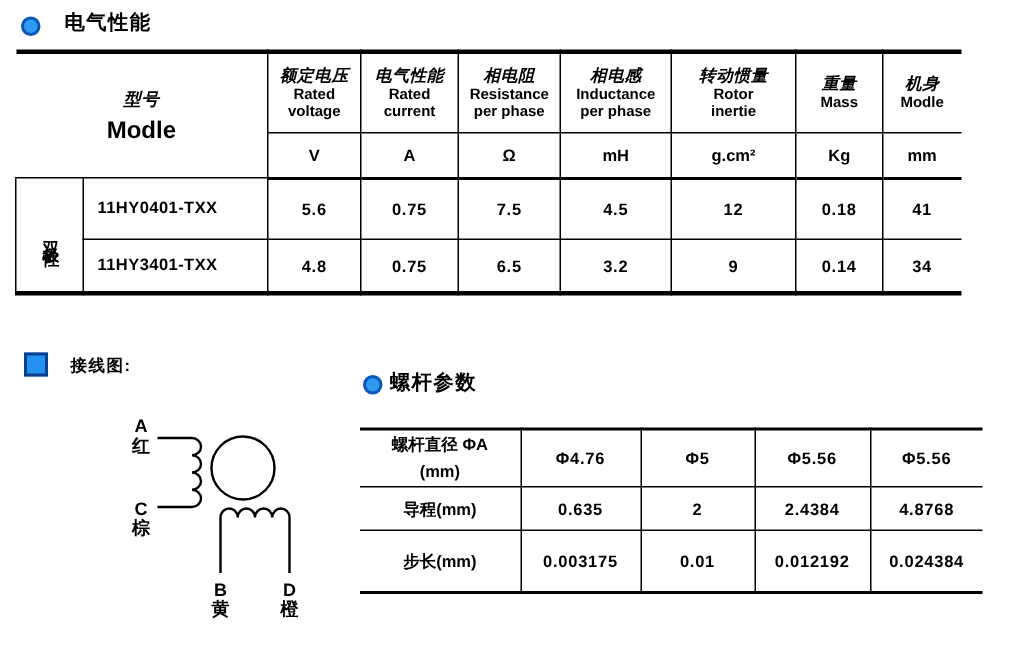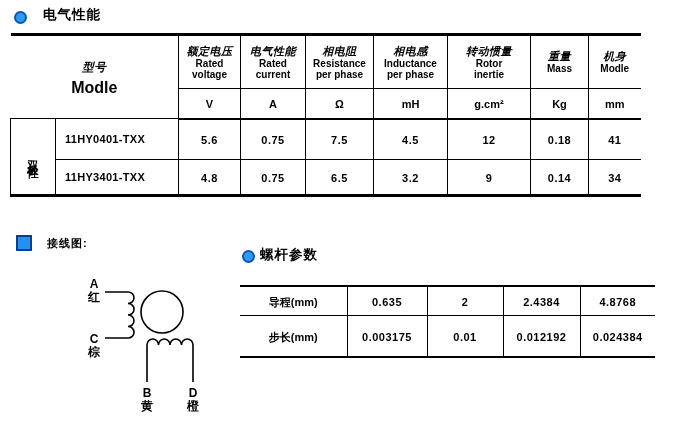--- a/index.html
+++ b/index.html
@@ -180,20 +180,29 @@
 
 <table class="tbl-screw">
   <colgroup>
     <col style="width:107px">
       <col style="width:80px">
       <col style="width:76px">
     <col style="width:77px">
       <col style="width:75px">
   </colgroup>
   <tbody>
+      <tr class="r0">
+    <td class="no-l">
+      <span class="screw-label">螺杆直径 ΦA
+(mm)</span></td>
+    <td><span class="val-txt">Φ4.76</span></td>
+    <td><span class="val-txt">Φ5</span></td>
+    <td><span class="val-txt">Φ5.56</span></td>
+    <td class="no-r"><span class="val-txt">Φ5.56</span></td>
+  </tr>
   <tr class="r1">
     <td class="no-l">
       <span class="screw-label">导程(mm)</span></td>
     <td><span class="val-txt">0.635</span></td>
     <td><span class="val-txt">2</span></td>
     <td><span class="val-txt">2.4384</span></td>
     <td class="no-r"><span class="val-txt">4.8768</span></td>
   </tr>
   <tr class="r2">
     <td class="no-l">

